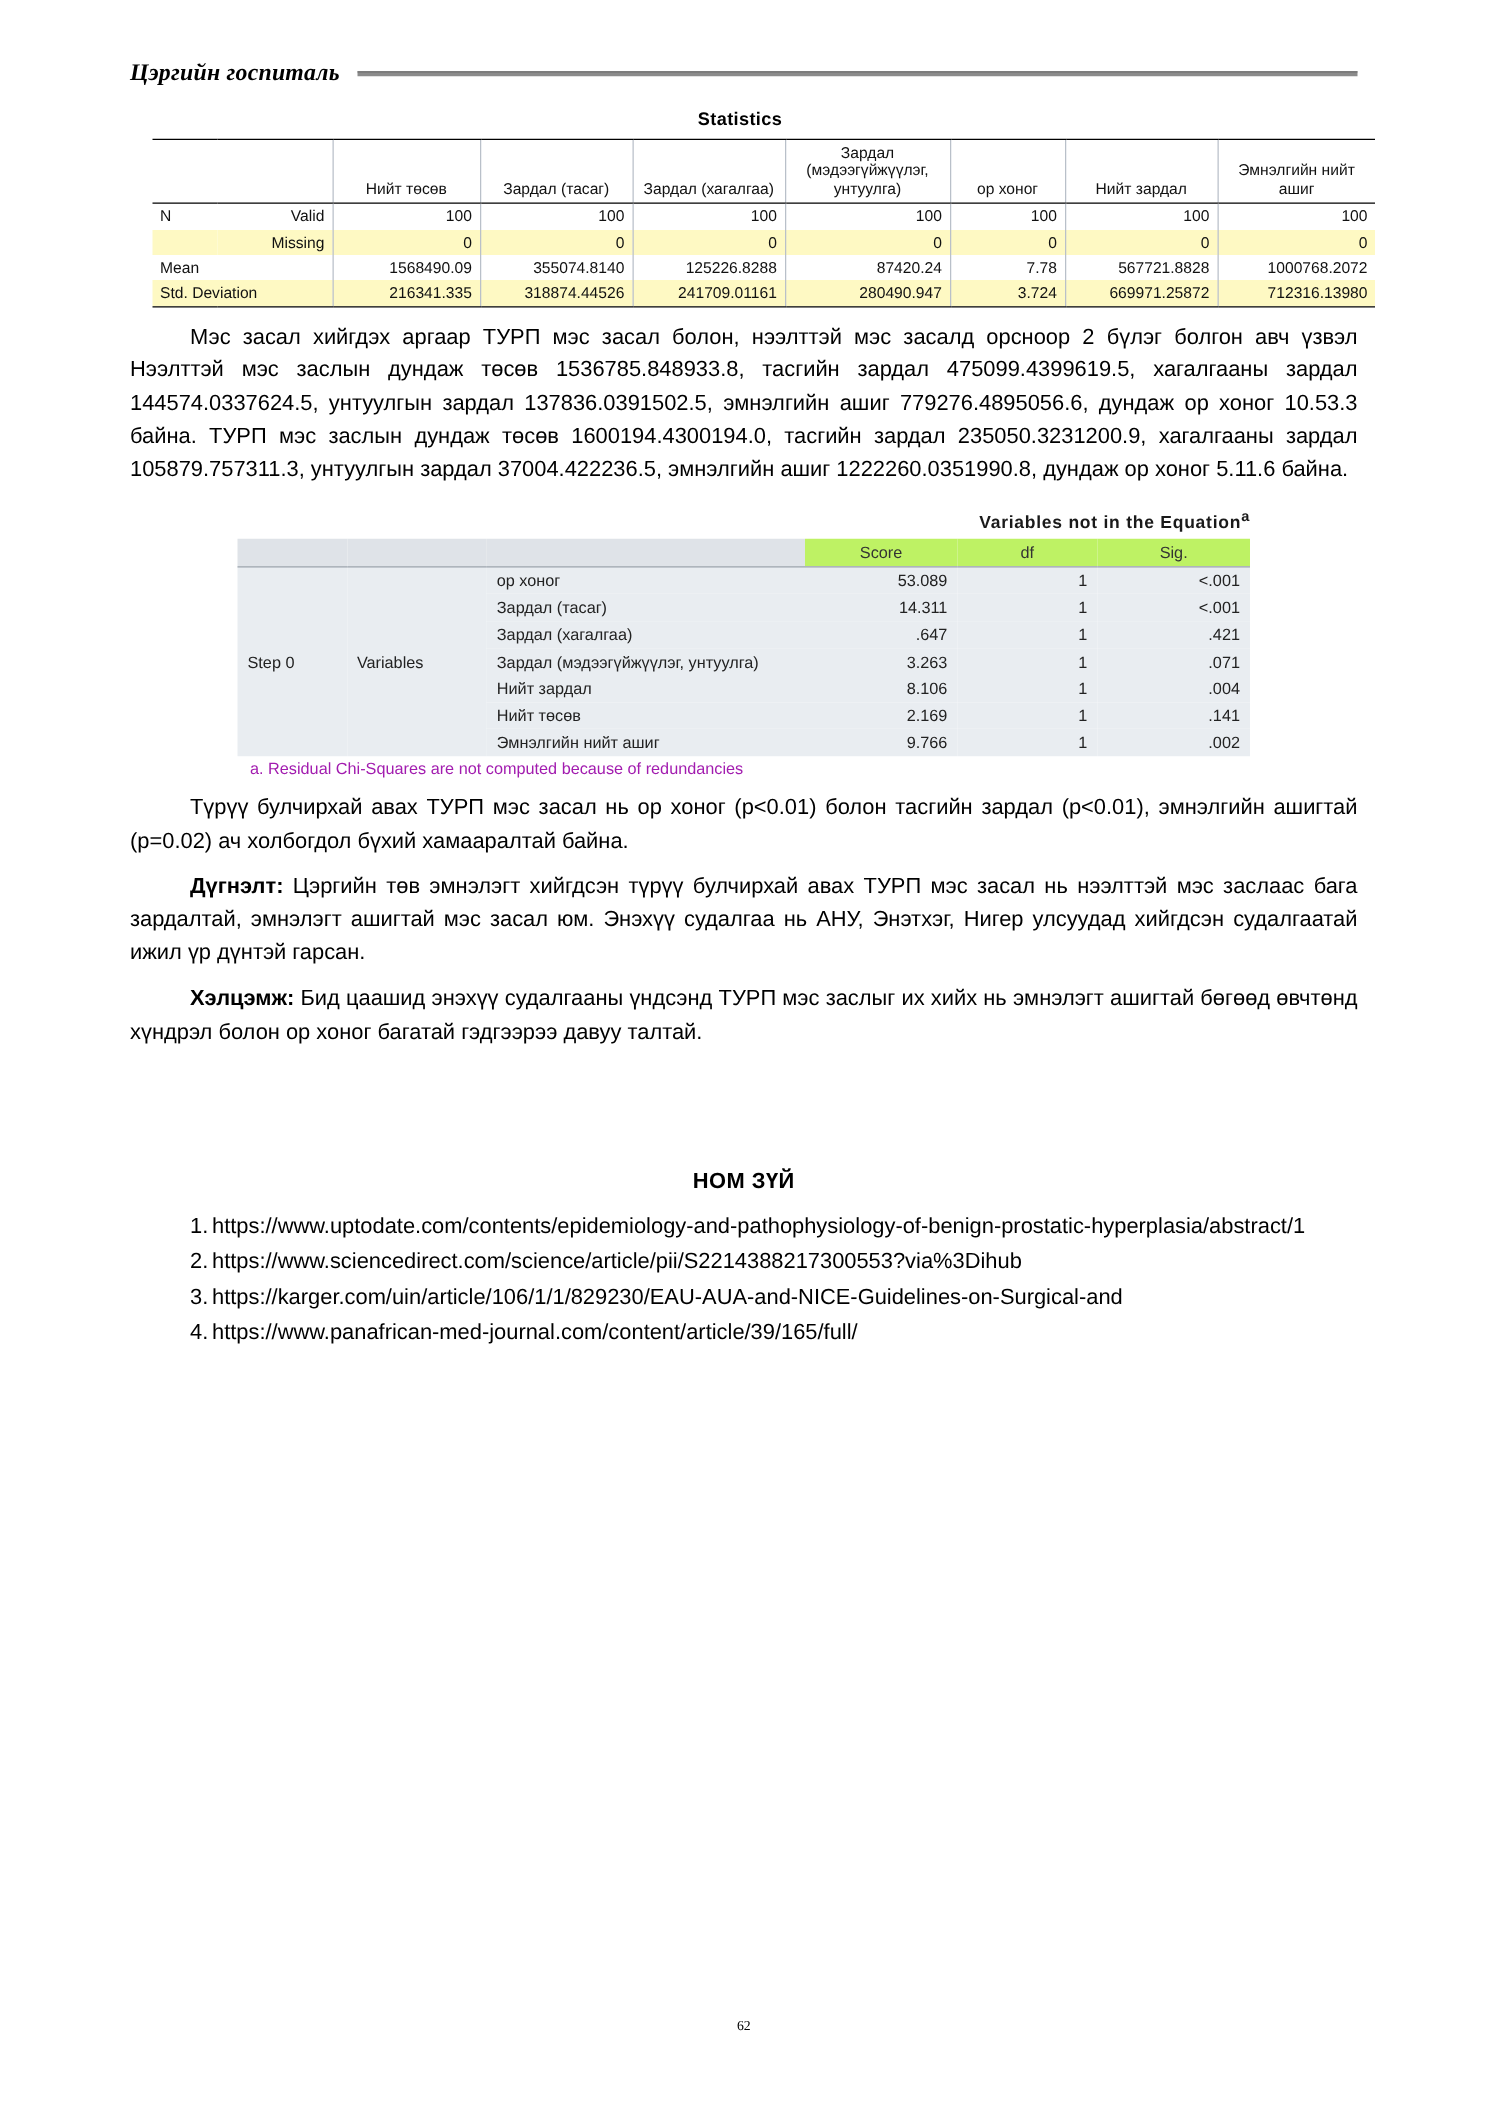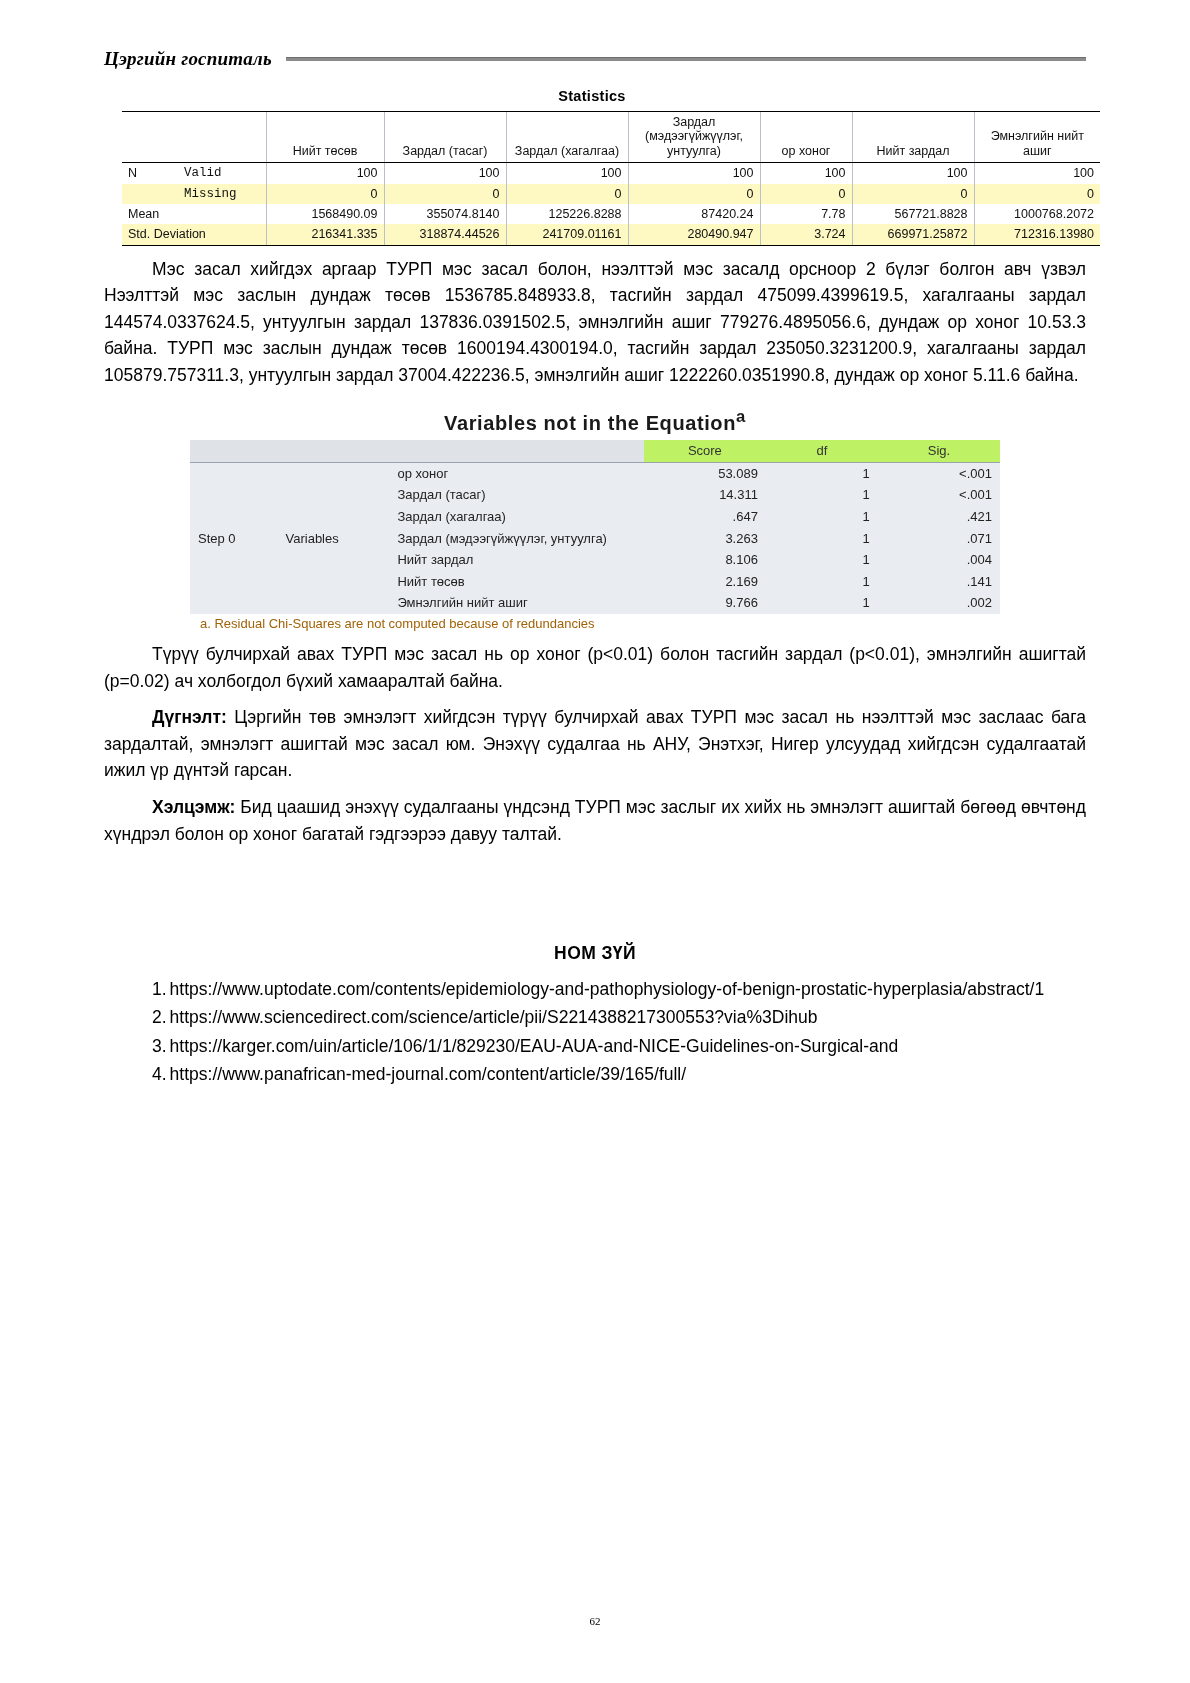--- a/index.html
+++ b/index.html
@@ -74,21 +74,21 @@
   }
   table.spss thead th {
     text-align: center;
     vertical-align: bottom;
     font-size: 12.5px;
     padding-bottom: 4px;
   }
   .t1 thead tr th { border-bottom: 1.5px solid #000; }
   .t1 thead tr th.topline { border-top: 1.5px solid #000; }
   .t1 .rowlabel { text-align: left; }
-  .t1 .sublabel { text-align: left; padding-left: 10px; font-family: Liberation Mono, monospace; }
+  .t1 .sublabel { text-align: right; padding-left: 10px; }
   .t1 tbody tr.zebra td { background: #fef9c3; }
   .t1 tbody tr.last td { border-bottom: 1.5px solid #000; }
   .t1 .colsep { border-left: 1px solid #b9c0c9; }
 
   
   p.body {
     font-size: 17.5px;
     line-height: 1.52;
     text-align: justify;
     text-justify: inter-word;
@@ -96,23 +96,23 @@
     text-indent: 48px;
   }
   p.body b { font-weight: bold; }
 
   
   .spss-wrap-2 {
     margin: 18px auto 0 auto;
     width: 810px;
   }
   .spss-title-2 {
-    text-align: center;
+    text-align: right;
     font-weight: bold;
-    font-size: 20px;
+    font-size: 14px;
     letter-spacing: .6px;
     margin-bottom: 6px;
     color: #1a1a1a;
   }
   .t2 {
     border-collapse: collapse;
     width: 100%;
     table-layout: fixed;
     font-size: 13px;
     color: #222;
@@ -129,21 +129,21 @@
     border-bottom: 1px solid #9aa2ac;
     color: #333;
   }
   .t2 thead th.blank { background: #dfe3e8; }
   .t2 tbody td { background: #e9edf1; }
   .t2 tbody td.lbl { text-align: left; color: #222; }
   .t2 tbody td.num { text-align: right; }
   .t2 tbody td.step { text-align: left; }
   .t2-foot {
     font-size: 13px;
-    color: #a16207;
+    color: #a21caf;
     margin-top: 2px;
     padding-left: 10px;
     filter: blur(.2px);
   }
 
   
   .refs-title {
     text-align: center;
     font-weight: bold;
     font-size: 17.5px;

